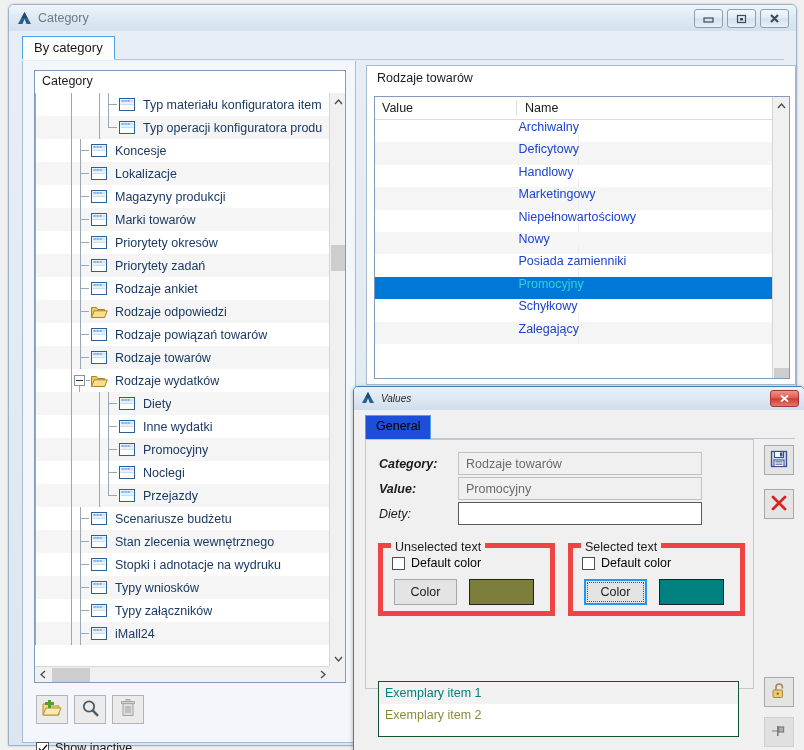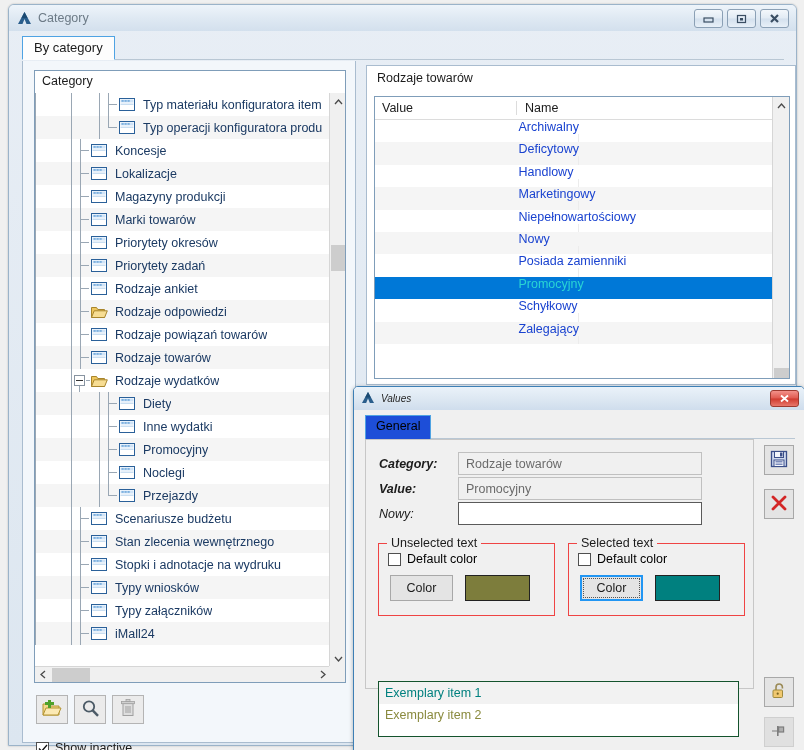--- a/index.html
+++ b/index.html
@@ -279,21 +279,21 @@
     height: 23px; width: 244px;
     border: 1px solid #c0c0c0; background:#f0f0f0;
     display:flex; align-items:center; padding-left:7px;
     font-size:12.5px; color:#6b6b6b;
   }
   .finput.editable {
     border:1px solid #5a5a5a; background:#fff; color:#000;
   }
   .gbox {
     position:absolute;
-    border:1px solid #ef4444;
+    border:5px solid #ef4444;
     background: transparent;
     text-align: right;
   }
   .gbox .legend {
     position:absolute; top:-8px; left:8px; background:#f0f0f0;
     padding:0 4px; font-size:12.5px; color:#1b1b1b;
   }
   .cb-row { display:flex; align-items:center; gap:6px; font-size:12.5px; }
   .colorbtn {
     width: 63px; height: 26px;
@@ -1017,21 +1017,21 @@
 
         <div class="frow" style="margin-top:12px;">
           <span class="flabel b">Category:</span>
           <span class="finput">Rodzaje towarów</span>
         </div>
         <div class="frow" style="margin-top:2px;">
           <span class="flabel b">Value:</span>
           <span class="finput">Promocyjny</span>
         </div>
         <div class="frow" style="margin-top:2px;">
-          <span class="flabel">Nowy:</span>
+          <span class="flabel">Diety:</span>
           <span class="finput editable"></span>
         </div>
 
         <div class="gbox" style="left:12px; top:103px; width:177px; height:73px;">
           <span class="legend">Unselected text</span>
           <div class="cb-row" style="margin:8px 0 0 9px;">
             <span class="cbox"></span>
             <span>Default color</span>
           </div>
           <div style="display:flex; align-items:center; gap:12px; margin:9px 0 0 11px;">

